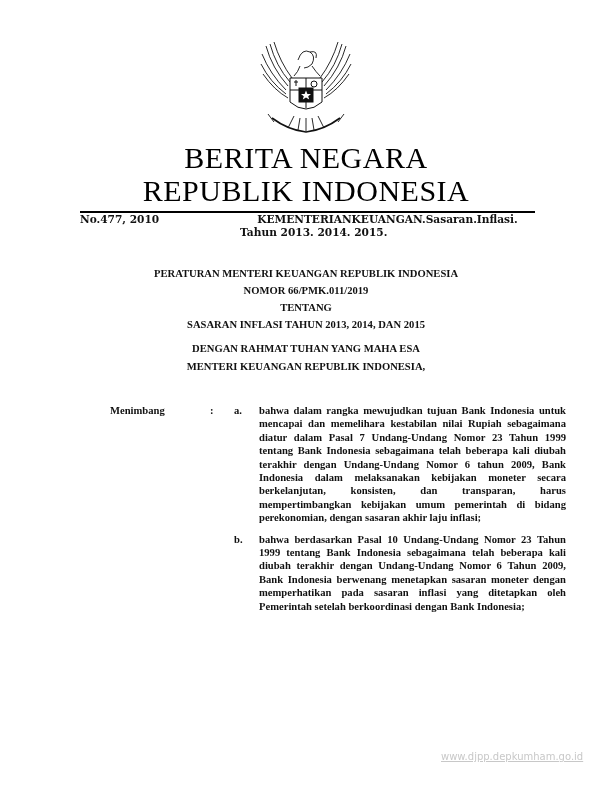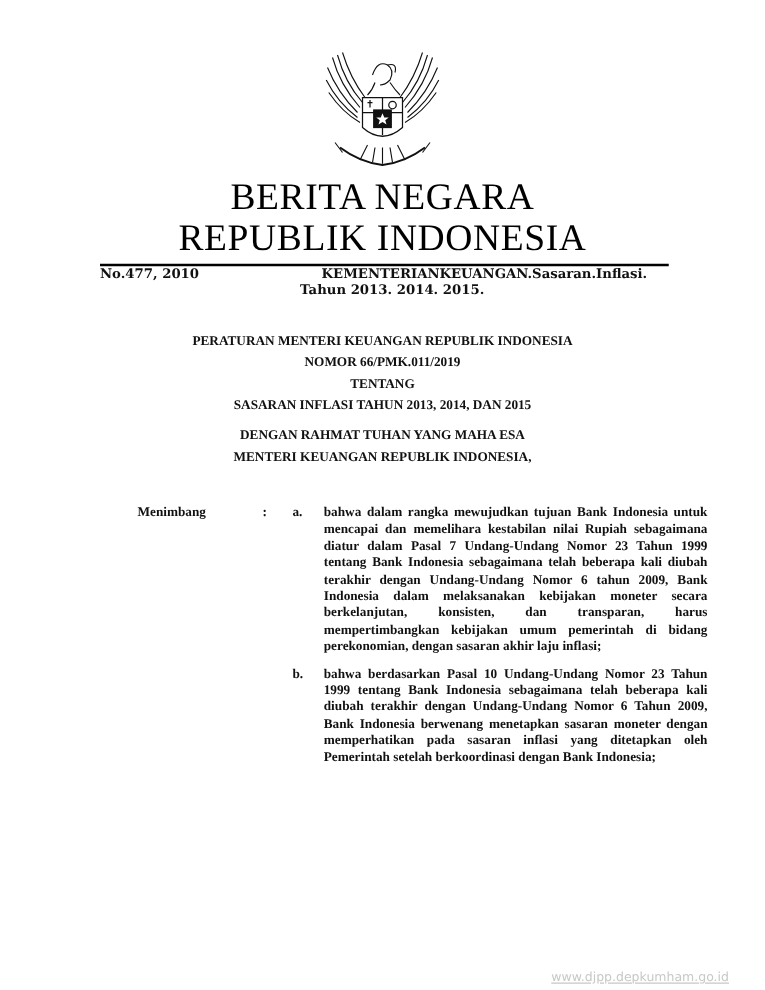--- a/index.html
+++ b/index.html
@@ -111,21 +111,21 @@
     }
     .para {
       width: 307px;
       flex: none;
       text-align: justify;
     }
     .item-b { margin-top: 8px; }
     .footer-url {
       position: absolute;
       left: 441px;
-      top: 777px;
+      top: 751px;
       font-family: "DejaVu Sans", "Liberation Sans", sans-serif;
       font-size: 10px;
       color: #c8c8c8;
       text-decoration: underline;
     }
   </style>
 </head>
 <body>
 
 <div class="page">

